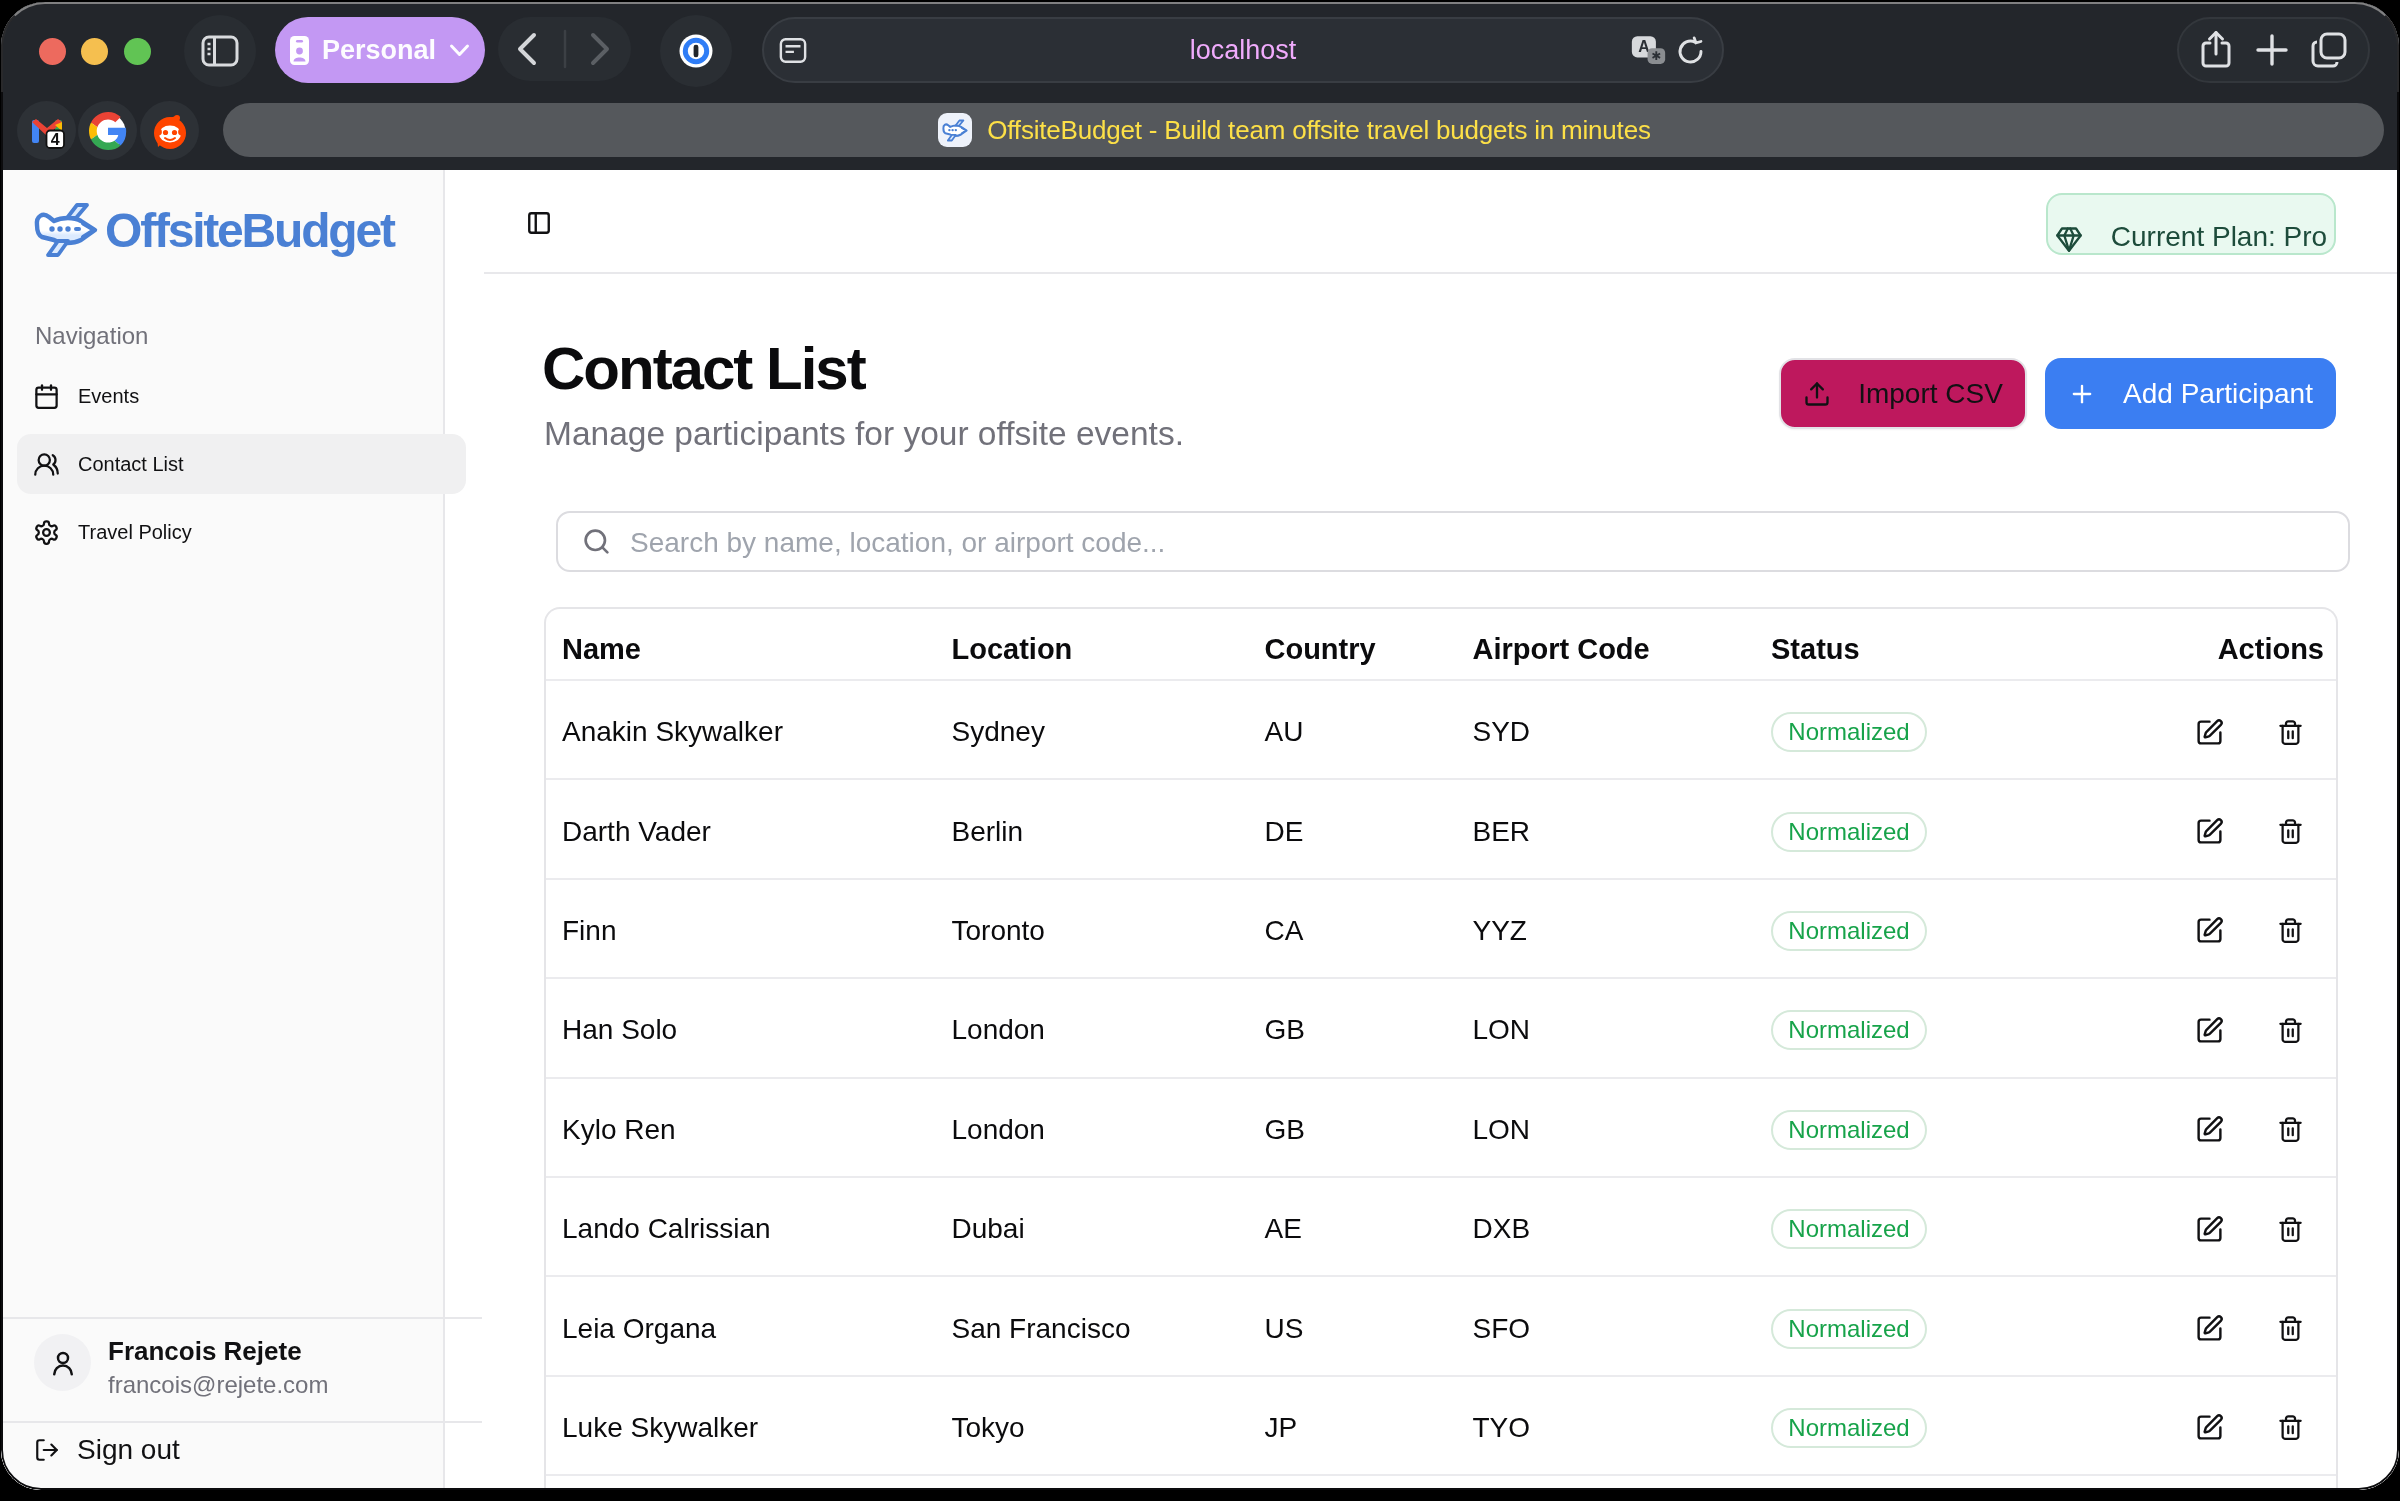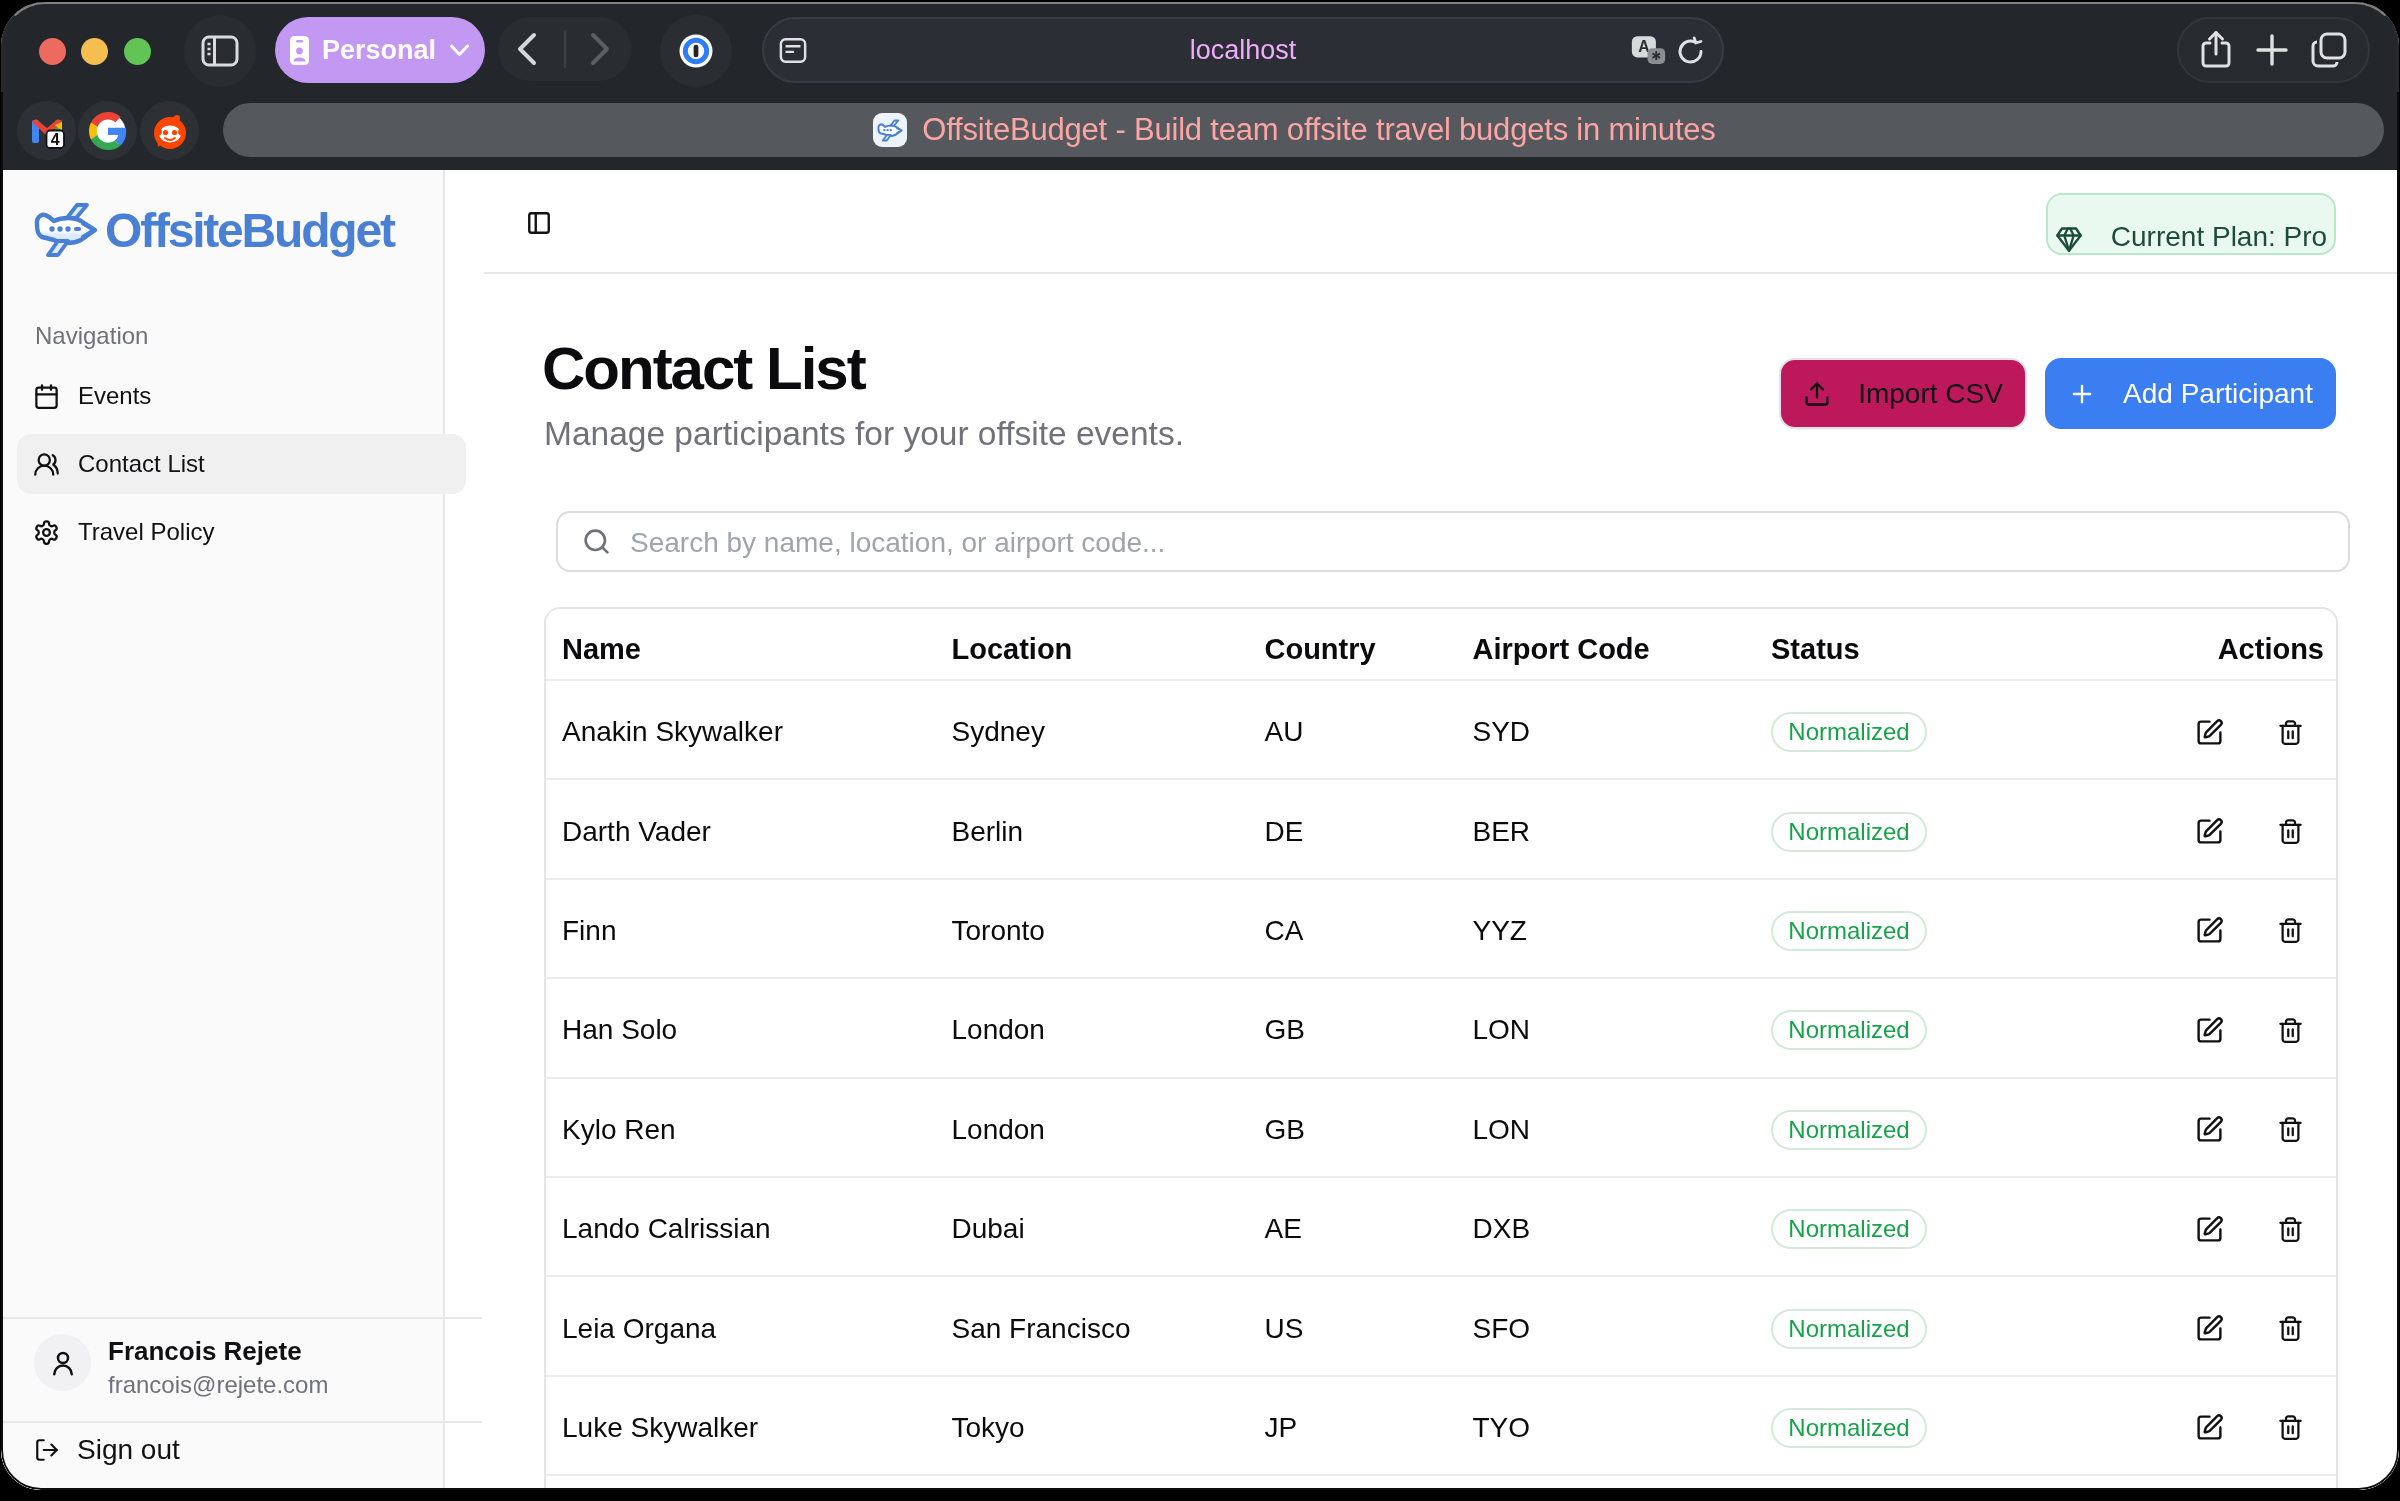--- a/index.html
+++ b/index.html
@@ -13,29 +13,29 @@
   .cbtn { position:absolute; border-radius:50%; background:#292d32; display:flex; align-items:center; justify-content:center; }
   .cpill { position:absolute; border-radius:33px; background:#292d32; display:flex; align-items:center; justify-content:center; }
   .personal { position:absolute; left:274px; top:15px; width:210px; height:66px; border-radius:33px; background:#c398f3; display:flex; align-items:center; justify-content:center; gap:13px; }
   .personal .ptxt { color:#fdfcff; font-size:27px; font-weight:700; }
   .urlbar { position:absolute; left:761px; top:15px; width:962px; height:66px; border-radius:33px; background:#2b2f35; border:2px solid #393d43; }
   .urltxt { position:absolute; left:0; right:0; top:0; bottom:0; display:flex; align-items:center; justify-content:center; color:#f0abfc; font-size:27px; }
   .rcluster { position:absolute; left:2176px; top:15px; width:193px; height:66px; border-radius:33px; background:#272b30; border:2px solid #33373c; display:flex; align-items:center; justify-content:space-between; padding:0 20px; }
   
   .favc { position:absolute; top:99px; width:59px; height:59px; border-radius:50%; background:#2d3136; display:flex; align-items:center; justify-content:center; }
   .tab { position:absolute; left:222px; top:101px; width:2161px; height:54px; border-radius:27px; background:#55585c; display:flex; align-items:center; justify-content:center; gap:15px; padding-right:18px; }
-  .tab .ttxt { color:#fca5a5; font-size:31px; letter-spacing:-0.2px; }
+  .tab .ttxt { color:#fde047; font-size:26px; letter-spacing:-0.2px; }
   .tabfav { width:34px; height:34px; border-radius:9px; background:#eef2fa; display:flex; align-items:center; justify-content:center; }
   
   .app { position:absolute; top:168px; left:0; right:0; bottom:0; background:#fff; }
   .sidebar { position:absolute; left:0; top:0; bottom:0; width:444px; background:#fafafa; border-right:2px solid #e7e7ea; }
   .logo { position:absolute; left:30px; top:32px; display:flex; align-items:center; gap:4px; }
   .logotxt { color:#4a80d4; font-size:48px; font-weight:700; letter-spacing:-2.2px; }
   .navlabel { position:absolute; left:34px; top:152px; font-size:24px; color:#71717a; font-weight:500; }
-  .navitem { position:absolute; left:16px; width:449px; height:60px; border-radius:14px; display:flex; align-items:center; gap:18px; padding-left:16px; font-size:24px; color:#111113; }
+  .navitem { position:absolute; left:16px; width:449px; height:60px; border-radius:14px; display:flex; align-items:center; gap:18px; padding-left:16px; font-size:20px; color:#111113; }
   .navitem.active { background:#f0f0f1; }
   .sbline { position:absolute; left:0; width:481px; border-top:2px solid #e7e7ea; }
   .avatar { position:absolute; left:33px; top:1164px; width:57px; height:57px; border-radius:50%; background:#f1f1f3; display:flex; align-items:center; justify-content:center; }
   .uname { position:absolute; left:107px; top:1166px; font-size:26px; font-weight:700; color:#111113; }
   .uemail { position:absolute; left:107px; top:1201px; font-size:24px; color:#71717a; }
   .signout { position:absolute; left:33px; top:1264px; display:flex; align-items:center; gap:17px; font-size:28px; color:#111113; }
   
   .mainhdr { position:absolute; left:483px; top:0; right:0; height:104px; background:#fff; border-bottom:2px solid #e8e8eb; }
   .planbtn { position:absolute; left:2045px; top:23px; width:290px; height:62px; border-radius:16px; background:#e9f9f0; border:2px solid #b9e7cc; display:flex; align-items:flex-end; justify-content:center; gap:28px; color:#1d4c3b; font-size:28px; font-weight:500; }
   .h1 { position:absolute; left:541px; top:169px; font-size:60px; line-height:60px; font-weight:700; color:#0b0b0d; letter-spacing:-2px; }

